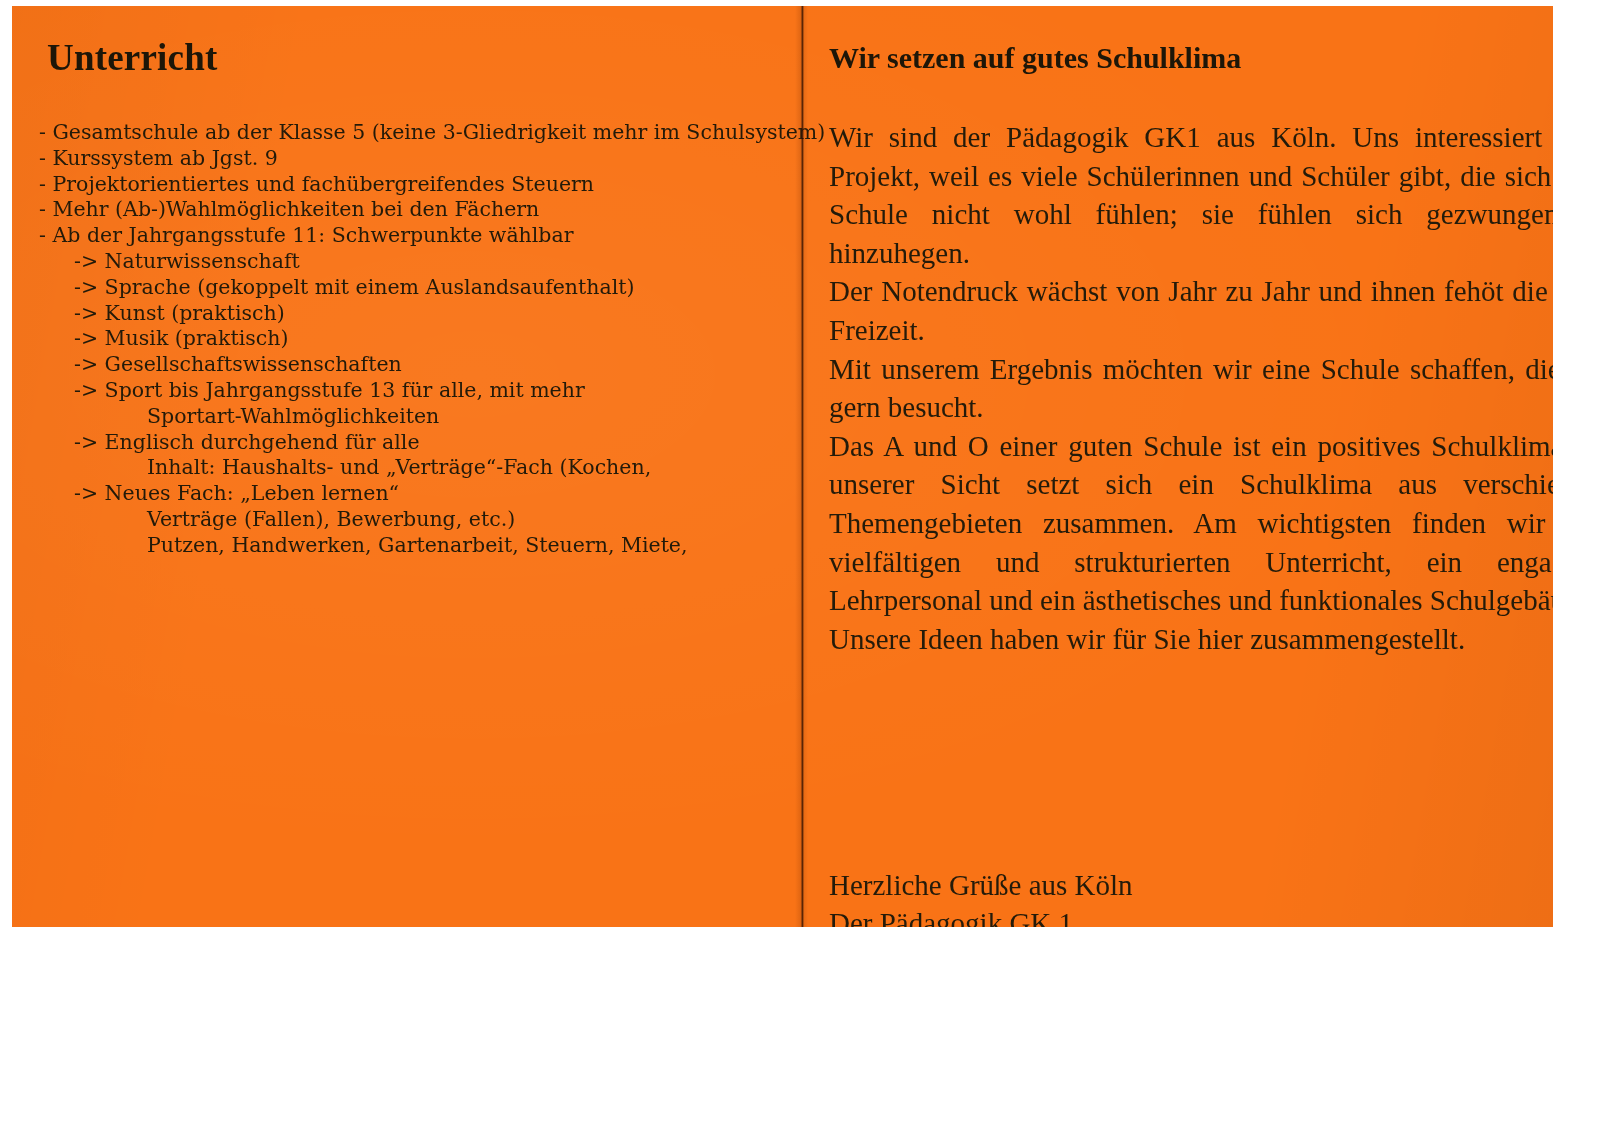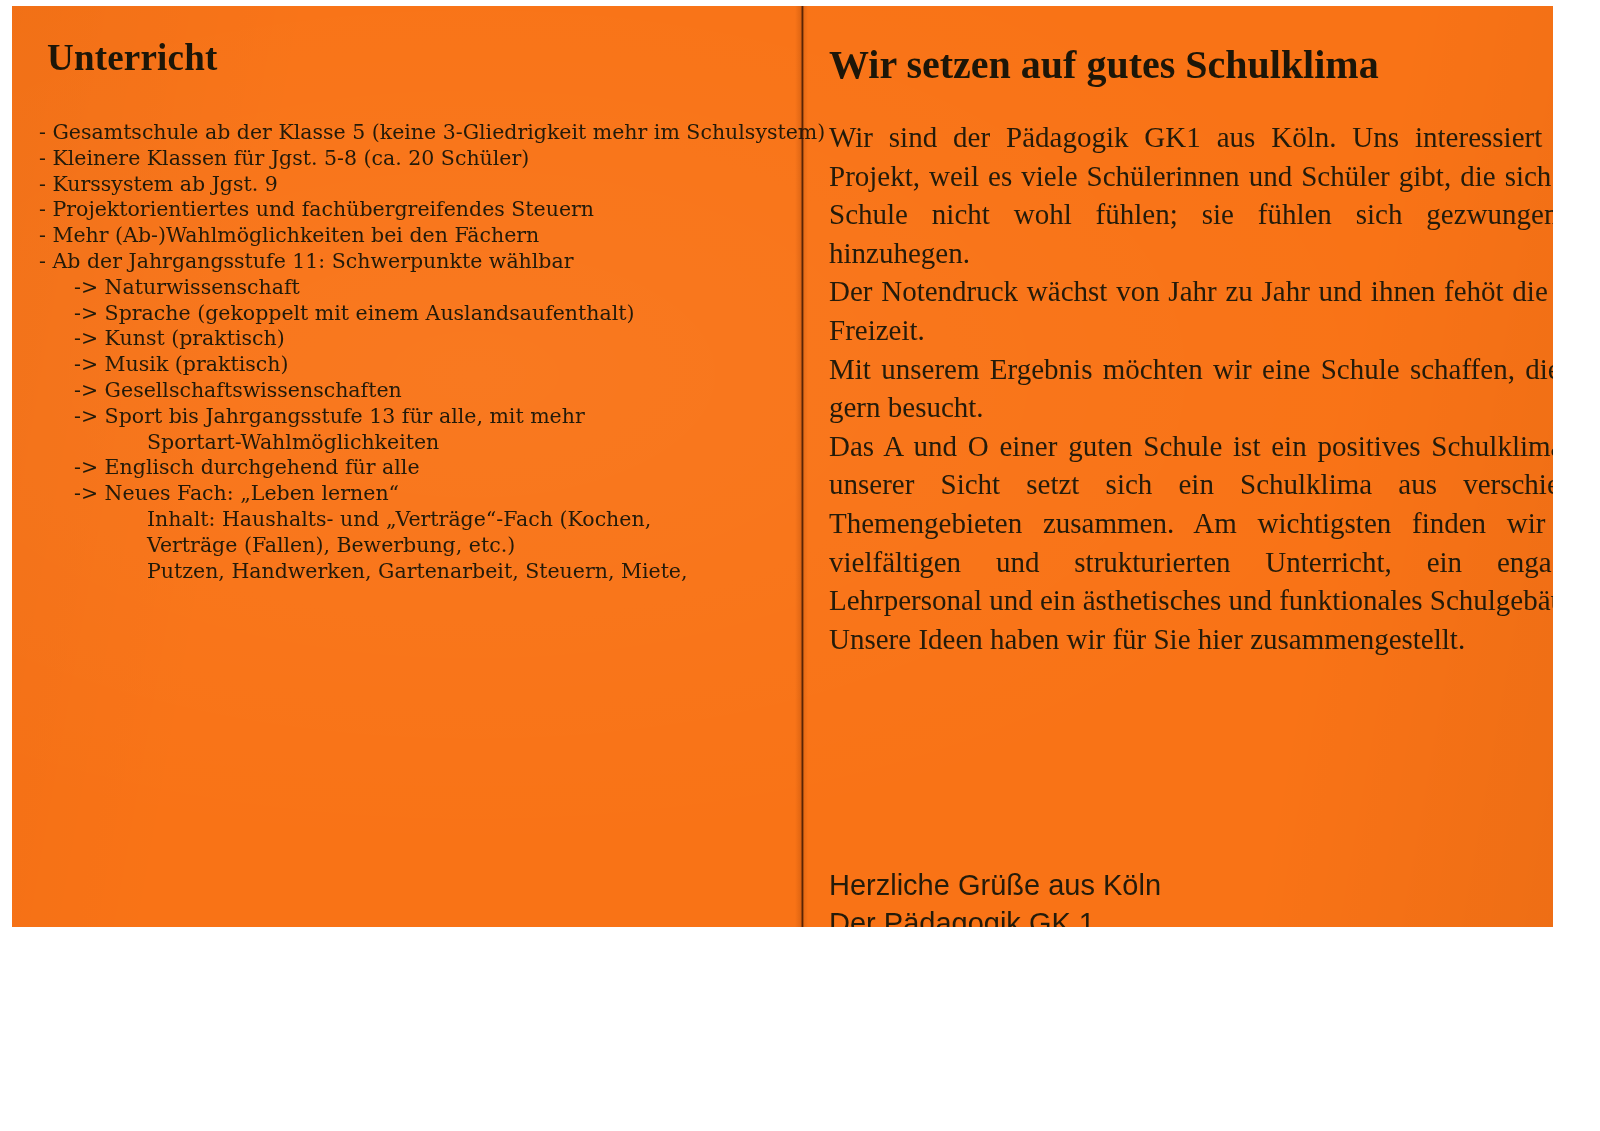--- a/index.html
+++ b/index.html
@@ -106,21 +106,21 @@
     z-index: 2;
     overflow: hidden;
   }
 
   .heading-right {
     position: absolute;
     left: 21px;
     top: 35px;
     font-family: "Liberation Serif", "DejaVu Serif", serif;
     font-weight: bold;
-    font-size: 40px;
+    font-size: 30px;
     color: #1d1608;
     white-space: nowrap;
   }
 
   
   .body-right {
     position: absolute;
     left: 21px;
     top: 112px;
     width: 800px;
@@ -136,49 +136,48 @@
     margin: 0;
   }
 
   .sign {
     position: absolute;
     left: 21px;
     top: 860px;
     color: #241b0a;
     font-size: 29px;
     line-height: 38px;
-    font-family: Liberation Sans, sans-serif;
+    font-family: Liberation Serif, serif;
     white-space: nowrap;
   }
 </style>
 </head>
 <body>
 
 <div class="scan">
   <div class="sheet">
 
     <div class="panel-left">
       <div class="heading-left">Unterricht</div>
       <div class="list-left">
           <div class="li lvl0">- Gesamtschule ab der Klasse 5 (keine 3-Gliedrigkeit mehr im Schulsystem)</div>
-          <div class="li lvl0">- Kleinere Klassen für Jgst. 5-8 (ca. 20 Schüler)</div>
           <div class="li lvl0">- Kurssystem ab Jgst. 9</div>
           <div class="li lvl0">- Projektorientiertes und fachübergreifendes Steuern</div>
           <div class="li lvl0">- Mehr (Ab-)Wahlmöglichkeiten bei den Fächern</div>
           <div class="li lvl0">- Ab der Jahrgangsstufe 11: Schwerpunkte wählbar</div>
           <div class="li lvl1">-&gt; Naturwissenschaft</div>
           <div class="li lvl1">-&gt; Sprache (gekoppelt mit einem Auslandsaufenthalt)</div>
           <div class="li lvl1">-&gt; Kunst (praktisch)</div>
           <div class="li lvl1">-&gt; Musik (praktisch)</div>
           <div class="li lvl1">-&gt; Gesellschaftswissenschaften</div>
           <div class="li lvl1">-&gt; Sport bis Jahrgangsstufe 13 für alle, mit mehr</div>
           <div class="li lvl2">Sportart-Wahlmöglichkeiten</div>
           <div class="li lvl1">-&gt; Englisch durchgehend für alle</div>
+          <div class="li lvl3">Inhalt: Haushalts- und „Verträge“-Fach (Kochen,</div>
           <div class="li lvl1">-&gt; Neues Fach: „Leben lernen“</div>
-          <div class="li lvl3">Inhalt: Haushalts- und „Verträge“-Fach (Kochen,</div>
           <div class="li lvl3">Verträge (Fallen), Bewerbung, etc.)</div>
           <div class="li lvl3">Putzen, Handwerken, Gartenarbeit, Steuern, Miete,</div>
         </div>
     </div>
 
     <div class="fold"></div>
 
     <div class="panel-right">
       <div class="heading-right">Wir setzen auf gutes Schulklima</div>
       <div class="body-right">

